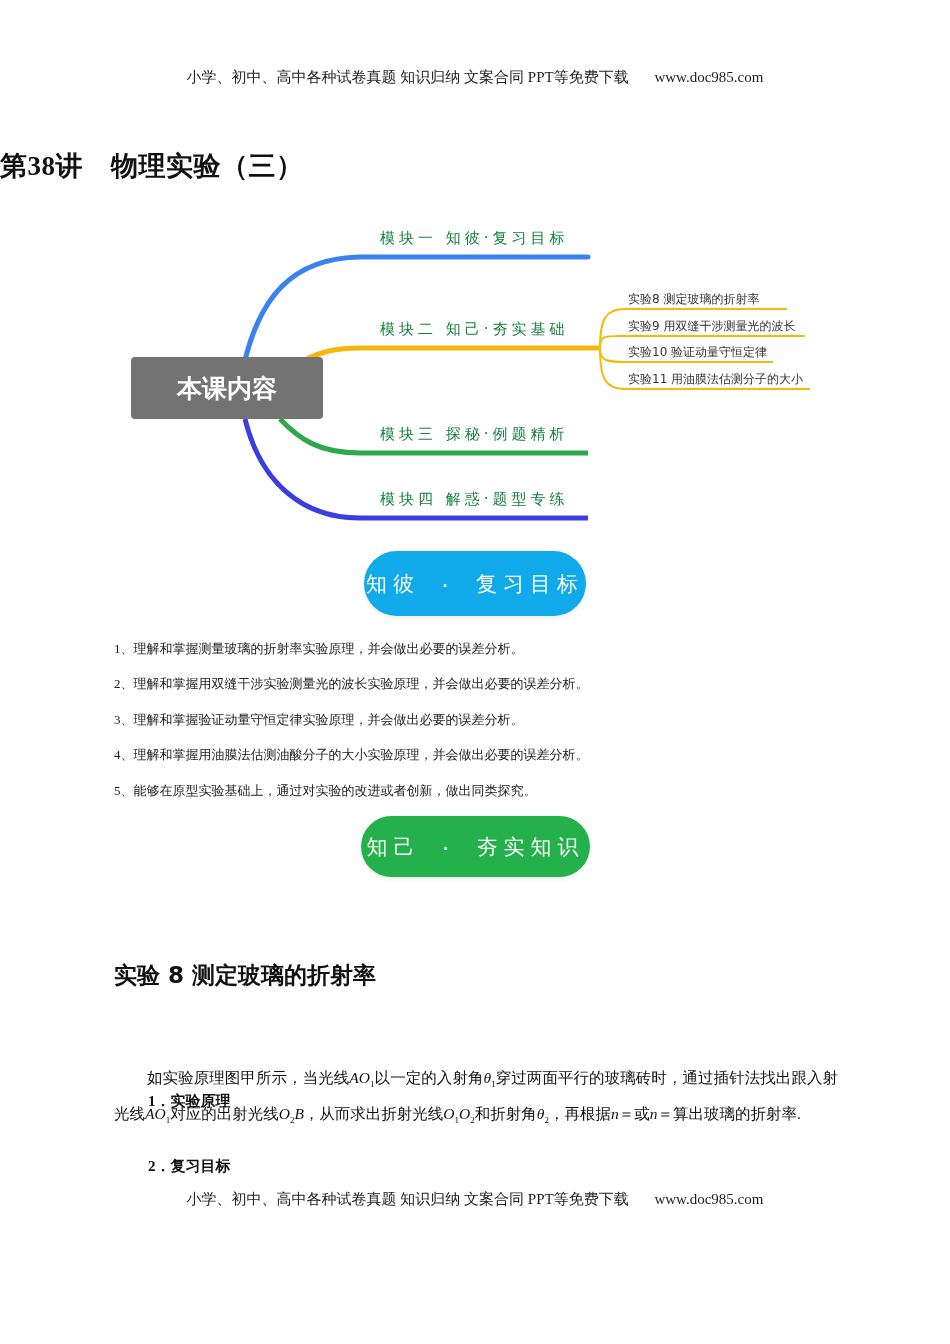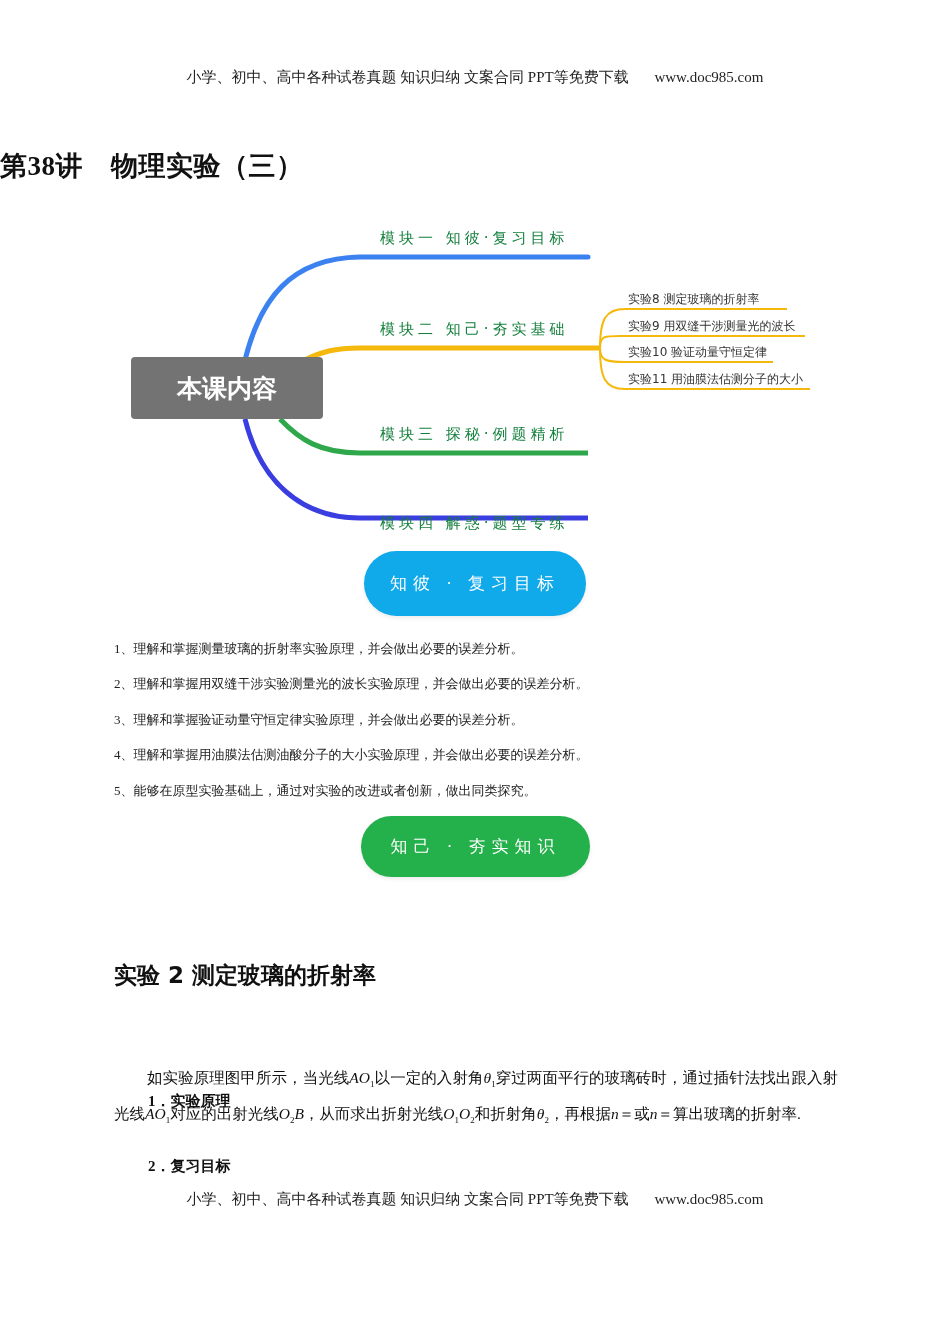--- a/index.html
+++ b/index.html
@@ -15,23 +15,23 @@
   .title .gap { display: inline-block; width: 28px; }
   .mindmap { position: absolute; left: 0; top: 0; width: 950px; height: 540px; }
   .center-node { position: absolute; left: 114px; top: 357px; width: 192px; height: 62px;
         background: #737373; border-radius: 4px; color: #fff; font-size: 25px; font-weight: bold;
         display: flex; align-items: center; justify-content: center;
         font-family: "DejaVu Sans", "Liberation Sans", sans-serif; margin-left: 17px; }
   .branch-label { position: absolute; left: 380px; font-size: 15px; color: #15803d; letter-spacing: 4px;
         font-family: "DejaVu Sans", "Liberation Sans", sans-serif; }
   .sub-label { position: absolute; left: 628px; font-size: 12px; color: #333;
         font-family: "DejaVu Sans", "Liberation Sans", sans-serif; }
-  .pill { position: absolute; border-radius: 34px; color: #fff; font-size: 17px;
+  .pill { position: absolute; border-radius: 34px; color: #fff; font-size: 21px;
           display: flex; align-items: center; justify-content: center; letter-spacing: 6px;
-          font-family: Liberation Serif, serif; box-shadow: 0 2px 4px rgba(0,0,0,0.08); }
+          font-family: Liberation Mono, monospace; box-shadow: 0 2px 4px rgba(0,0,0,0.08); }
   .pill-blue { left: 364px; top: 551px; width: 222px; height: 65px; background: #10a9ea; }
   .pill-green { left: 361px; top: 816px; width: 229px; height: 61px; background: #24b04a; }
   .goal { position: absolute; left: 114px; font-size: 13px; color: #222;
           font-family: "Liberation Serif", "DejaVu Serif", serif; }
   .section-title { position: absolute; left: 114px; top: 960px; font-size: 23px; font-weight: bold;
           font-family: "DejaVu Sans", "Liberation Sans", sans-serif; color: #111; }
   .sub-heading { position: absolute; left: 148px; font-size: 15px; font-weight: bold;
           font-family: "Liberation Serif", "DejaVu Serif", serif; }
   .sub-heading .zh { font-family: "DejaVu Sans", "Liberation Sans", sans-serif; }
   .para { position: absolute; left: 114px; width: 724px; font-size: 15.5px; line-height: 30px;
@@ -72,39 +72,39 @@
       <path d="M600 348 C 600 360, 605 362, 625 362 L 773 362"></path>
       <path d="M600 348 C 600 378, 605 389, 625 389 L 810 389"></path>
     </g>
   </svg>
 
   <div class="center-node">本课内容</div>
 
   <div class="branch-label" style="top:229px">模块一 知彼·复习目标</div>
   <div class="branch-label" style="top:320px">模块二 知己·夯实基础</div>
   <div class="branch-label" style="top:425px">模块三 探秘·例题精析</div>
-  <div class="branch-label" style="top:514px">模块四 解惑·题型专练</div>
+  <div class="branch-label" style="top:490px">模块四 解惑·题型专练</div>
 
   <div class="sub-label" style="top:291px">实验8 测定玻璃的折射率</div>
   <div class="sub-label" style="top:318px">实验9 用双缝干涉测量光的波长</div>
   <div class="sub-label" style="top:344px">实验10 验证动量守恒定律</div>
   <div class="sub-label" style="top:371px">实验11 用油膜法估测分子的大小</div>
 </div>
 
 <div class="pill pill-blue">知彼 · 复习目标</div>
 
 <div class="goal" style="top:640px">1、理解和掌握测量玻璃的折射率实验原理，并会做出必要的误差分析。</div>
 <div class="goal" style="top:675px">2、理解和掌握用双缝干涉实验测量光的波长实验原理，并会做出必要的误差分析。</div>
 <div class="goal" style="top:711px">3、理解和掌握验证动量守恒定律实验原理，并会做出必要的误差分析。</div>
 <div class="goal" style="top:746px">4、理解和掌握用油膜法估测油酸分子的大小实验原理，并会做出必要的误差分析。</div>
 <div class="goal" style="top:782px">5、能够在原型实验基础上，通过对实验的改进或者创新，做出同类探究。</div>
 
 <div class="pill pill-green">知己 · 夯实知识</div>
 
-<div class="section-title">实验 2 测定玻璃的折射率</div>
+<div class="section-title">实验 8 测定玻璃的折射率</div>
 
 <div class="sub-heading" style="top:1092px">
   <span>1．</span><span class="zh">实验原理</span>
 </div>
 
 <div class="para" style="top:1063px"><span>如实验原理图甲所示，当光线</span><i>AO</i><sub>1</sub><span>以一定的入射角</span><i>θ</i><sub>1</sub><span>穿过两面平行的玻璃砖时，通过插针法找出跟入射光线</span><i>AO</i><sub>1</sub><span>对应的出射光线</span><i>O</i><sub>2</sub><i>B</i><span>，从而求出折射光线</span><i>O</i><sub>1</sub><i>O</i><sub>2</sub><span>和折射角</span><i>θ</i><sub>2</sub><span>，再根据</span><i>n</i><span>＝或</span><i>n</i><span>＝算出玻璃的折射率.</span></div>
 
 <div class="sub-heading" style="top:1157px">
   <span>2．</span><span class="zh">复习目标</span>
 </div>

